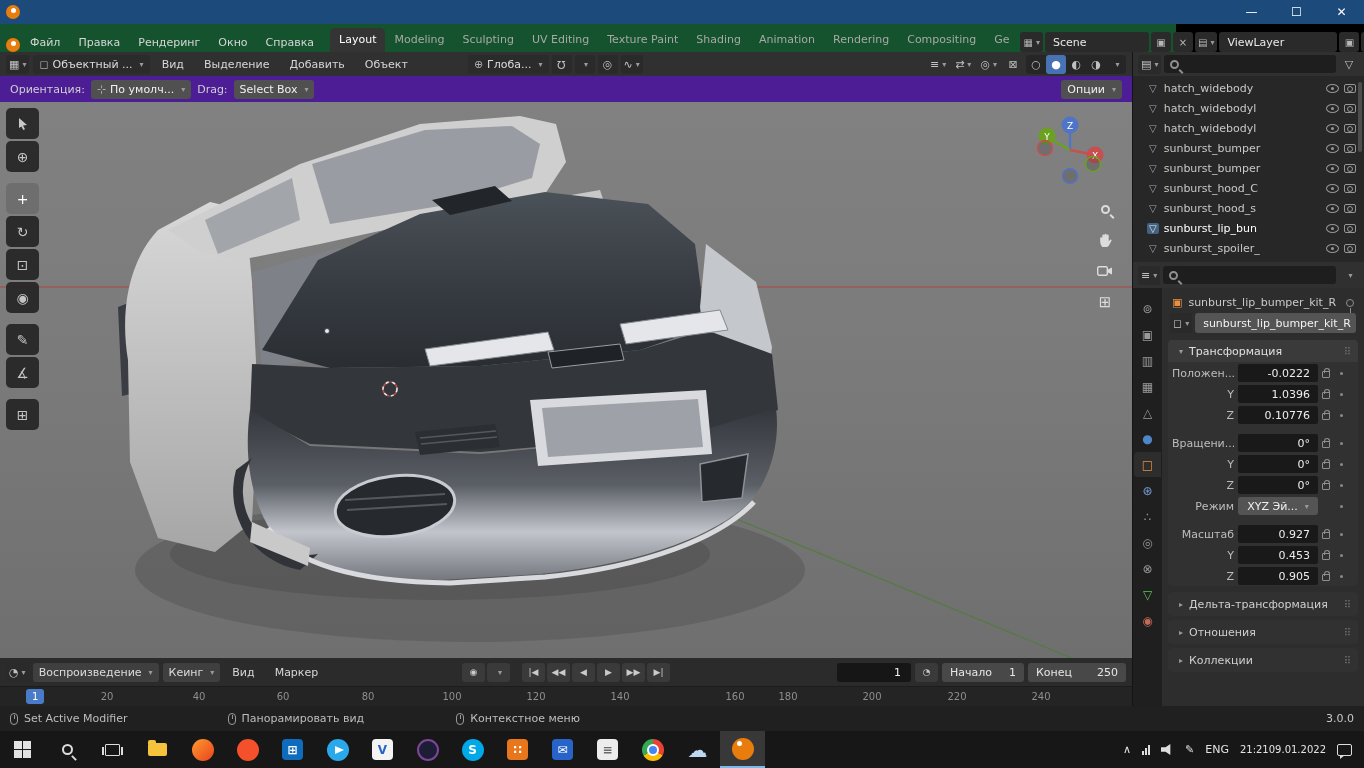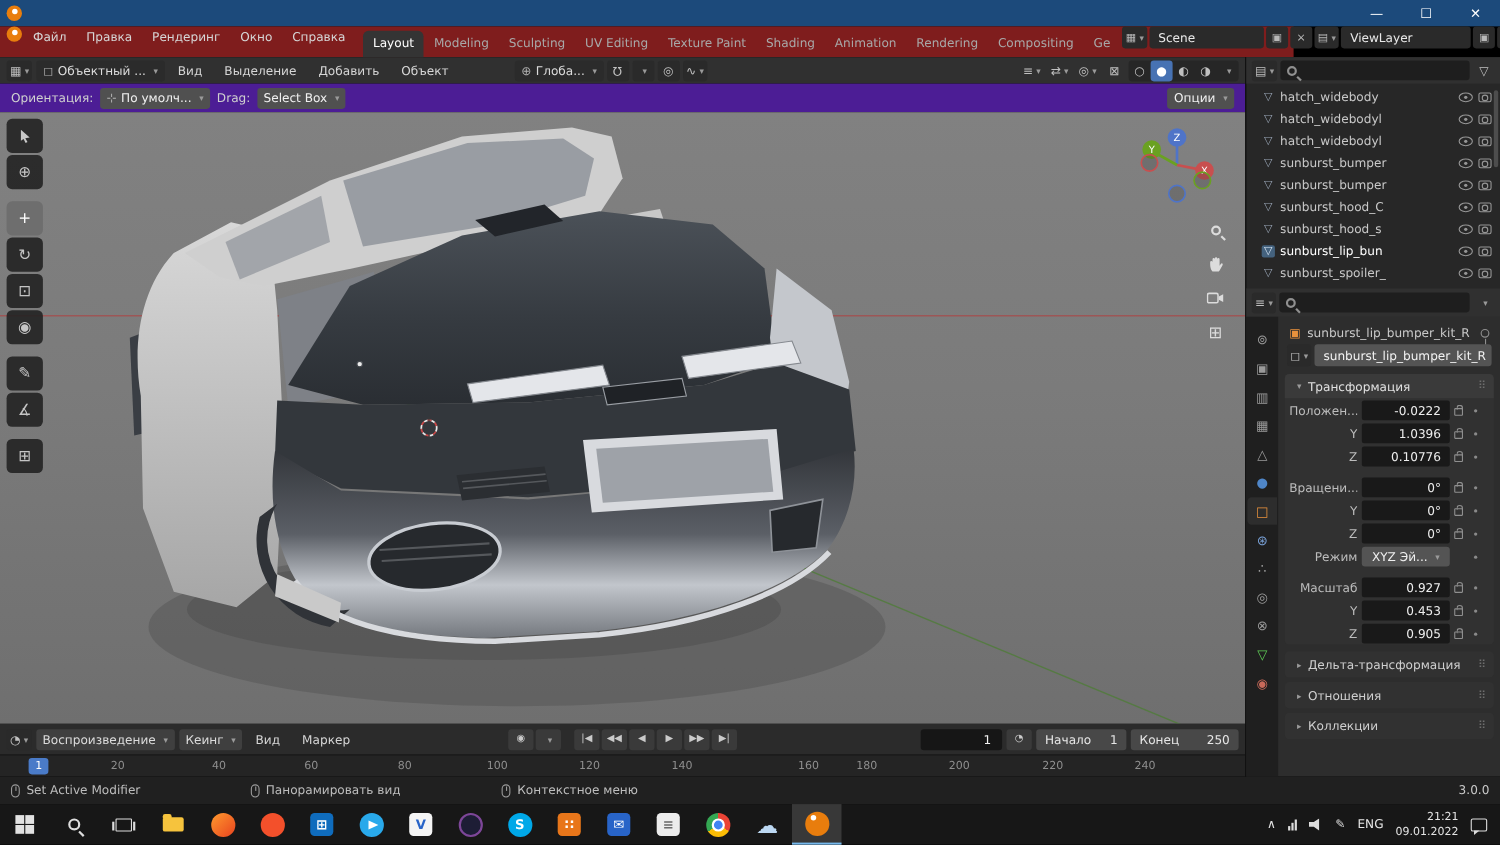--- a/index.html
+++ b/index.html
@@ -9,22 +9,22 @@
   .caret{font-size:8px;color:#9a9a9a;margin-left:3px}
   
   #titlebar{position:absolute;top:0;left:0;width:1364px;height:24px;background:#1c4a7b;
     display:flex;align-items:center;padding-left:6px;color:#f0f0f0;font-size:11px}
   .blicon{width:14px;height:14px;border-radius:50%;background:#e87d0d;position:relative;flex:0 0 auto}
   .blicon::after{content:"";position:absolute;width:5px;height:5px;border-radius:50%;background:#fff;left:5px;top:3px}
   #wtitle{margin-left:8px;white-space:nowrap}
   #wbtns{margin-left:auto;display:flex;height:24px}
   .wbtn{width:45px;height:24px;display:flex;align-items:center;justify-content:center;color:#fff;font-size:12px}
   
-  #menubar{position:absolute;top:24px;left:0;width:1176px;height:28px;background:#7f1d1d;
-    display:flex;align-items:flex-start;padding:0 6px;gap:2px}
+  #menubar{position:absolute;top:24px;left:0;width:1176px;height:28px;background:#14532d;
+    display:flex;align-items:flex-end;padding:0 6px;gap:2px}
   .menu{padding:3px 8px;color:#d6d6d6;border-radius:3px;white-space:nowrap}
   #tabs{display:flex;align-items:flex-end;height:28px;margin-left:6px}
   .tab{padding:5px 9px 6px;color:#a8a8a8;border-radius:5px 5px 0 0;white-space:nowrap}
   .tab.active{background:#343434;color:#fff}
   #scenewrap{margin-left:auto;display:flex;align-items:center;gap:2px;padding-right:4px}
   .mini-btn{height:20px;min-width:20px;background:#2a2a2a;border-radius:3px;display:flex;
     align-items:center;justify-content:center;color:#b8b8b8;font-size:10px;padding:0 3px}
   .idfield{height:20px;background:#2a2a2a;border-radius:3px;display:flex;align-items:center;
     padding:0 8px;color:#e8e8e8;white-space:nowrap}
   #scenefield{width:104px}
@@ -159,21 +159,21 @@
   .sico{width:21px;height:21px;border-radius:4px;display:flex;align-items:center;justify-content:center;
     font-weight:bold;font-size:12px;color:#fff}
   .chrome{background:conic-gradient(#ea4335 0 33%,#fbbc05 0 66%,#34a853 0 100%);position:relative}
   .chrome::after{content:"";position:absolute;inset:5px;border-radius:50%;background:#4285f4;border:2px solid #fff}
   .tgplane{width:0;height:0;border-top:4px solid transparent;border-bottom:4px solid transparent;
     border-left:9px solid #fff;margin-left:3px}
   #tray{margin-left:auto;display:flex;align-items:center;gap:11px;padding:0 12px;color:#e4e4e4}
   .bars{display:flex;align-items:flex-end;gap:1px}
   .bars i{display:block;width:2px;background:#ddd}
   .spk{width:13px;height:12px;background:#ddd;clip-path:polygon(0 32%,35% 32%,72% 4%,72% 96%,35% 68%,0 68%)}
-  .clockblk{display:flex;flex-direction:column;align-items:flex-end;font-size:10px;line-height:1.35}
+  .clockblk{display:flex;flex-direction:row;align-items:flex-end;font-size:10px;line-height:1.35}
   .bubble{width:15px;height:12px;border:1px solid #ddd;border-radius:2px;position:relative}
   .bubble::after{content:"";position:absolute;bottom:-4px;left:2px;border-top:4px solid #ddd;border-right:5px solid transparent}
 </style>
 </head>
 <body>
 
 <div id="titlebar">
   <span class="blicon"></span>
   <div id="wbtns">
     <span class="wbtn">—</span>

